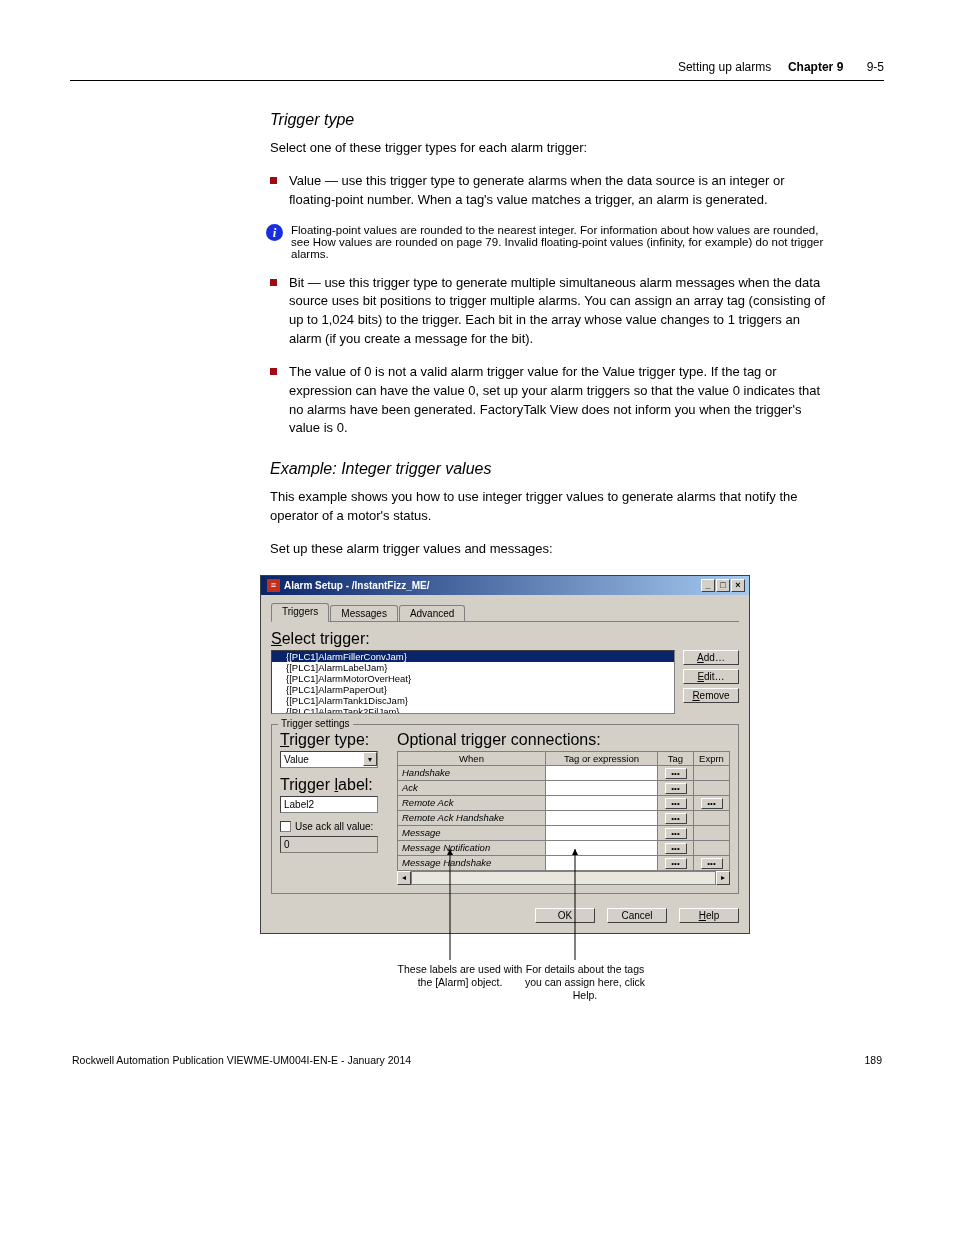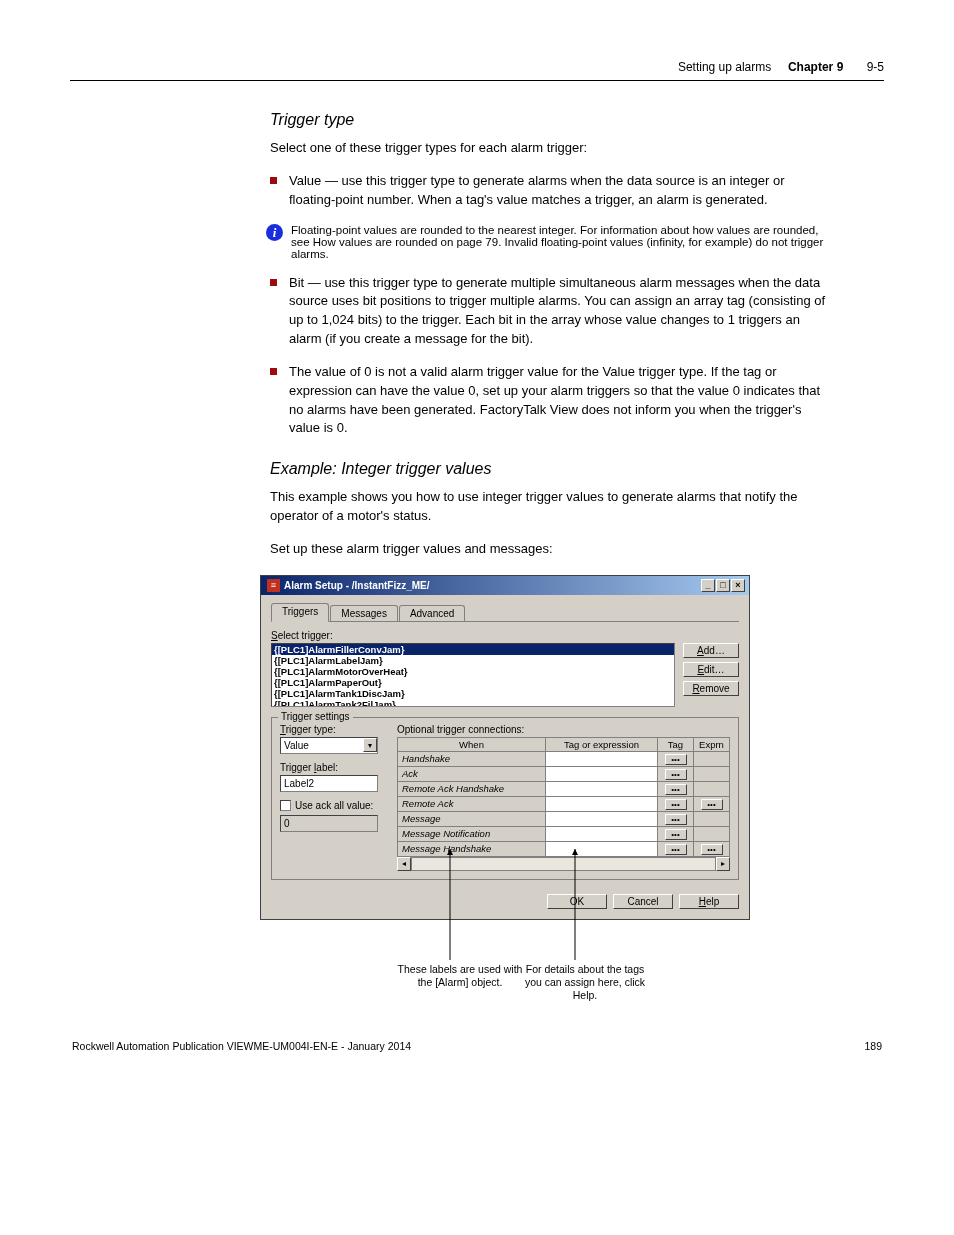--- a/index.html
+++ b/index.html
@@ -68,30 +68,30 @@
   .tab {
     padding: 2px 10px; font-size: 10px; background: #d4d0c8;
     border: 1px solid #808080; border-bottom: none;
     border-top-left-radius: 3px; border-top-right-radius: 3px;
     margin-right: 1px; margin-top: 2px;
   }
   .tab.active {
     background: #d4d0c8; border-bottom: 1px solid #d4d0c8;
     margin-top: 0; position: relative; z-index: 2; margin-bottom: -1px;
   }
-  .label-sm { font-size: 10px; margin-bottom: 2px; }
+  .label-sm { font-size: 16px; margin-bottom: 2px; }
   .label-sm .ul { text-decoration: underline; }
   .trig-row { display: flex; gap: 8px; align-items: flex-start; }
   .trig-list {
     flex: 1; height: 64px; overflow-y: scroll;
     background: #fff; border: 1px solid #808080;
     border-top-color: #404040; border-left-color: #404040;
     font-size: 9.5px;
   }
-  .trig-list .li { padding: 0 2px; white-space: nowrap; font-weight: bold; }
+  .trig-list .li { padding: 0 14px; white-space: nowrap; }
   .trig-list .li.sel { background: #0a246a; color: #fff; }
   .btn-col { display: flex; flex-direction: column; gap: 4px; width: 56px; }
   .winbtn {
     background: #d4d0c8; border: 1px solid #fff;
     border-right-color: #404040; border-bottom-color: #404040;
     font-size: 10px; padding: 1px 0; text-align: center;
     white-space: nowrap;
   }
   .winbtn .ul { text-decoration: underline; }
   .fieldset {
@@ -131,21 +131,21 @@
   table.conn td.btncell { text-align: center; background: #d4d0c8; width: 32px; }
   .cell-btn {
     display: inline-block; width: 22px; height: 11px;
     background: #d4d0c8; border: 1px solid #fff;
     border-right-color: #404040; border-bottom-color: #404040;
     font-size: 8px; line-height: 9px; text-align: center;
   }
   .hscroll { display: flex; margin-top: 0; }
   .hs-btn { width: 14px; height: 14px; background: #d4d0c8; border: 1px solid #fff; border-right-color:#404040; border-bottom-color:#404040; font-size:8px; text-align:center; line-height:11px; }
   .hs-track { flex:1; background:#e9e6de; border:1px solid #808080; }
-  .dlg-buttons { display: flex; justify-content: flex-end; gap: 6px; margin-top: 14px; }
+  .dlg-buttons { display: flex; justify-content: flex-end; gap: 12px; margin-top: 14px; }
   .dlg-buttons .winbtn { width: 60px; }
 
   
   .callout-svg { position: absolute; left: -10px; top: 0; pointer-events: none; }
   .callout-text { position: absolute; font-size: 10.5px; width: 130px; text-align: center; line-height: 1.25; }
   .footer { margin-top: 120px; display:flex; justify-content: space-between; font-size: 10.5px; padding: 0 2px; }
   .footer .right { }
 </style>
 </head>
 <body>
@@ -265,30 +265,30 @@
                         <td class="btncell"><span class="cell-btn">•••</span></td>
                         <td class="btncell"></td>
                       </tr>
                       <tr>
                         <td class="name">Ack</td>
                         <td class="w"></td>
                         <td class="btncell"><span class="cell-btn">•••</span></td>
                         <td class="btncell"></td>
                       </tr>
                       <tr>
+                        <td class="name">Remote Ack</td>
+                        <td class="w"></td>
+                        <td class="btncell"><span class="cell-btn">•••</span></td>
+                        <td class="btncell"><span class="cell-btn">•••</span></td>
+                      </tr>
+                      <tr>
                         <td class="name">Remote Ack Handshake</td>
                         <td class="w"></td>
                         <td class="btncell"><span class="cell-btn">•••</span></td>
                         <td class="btncell"></td>
-                      </tr>
-                      <tr>
-                        <td class="name">Remote Ack</td>
-                        <td class="w"></td>
-                        <td class="btncell"><span class="cell-btn">•••</span></td>
-                        <td class="btncell"><span class="cell-btn">•••</span></td>
                       </tr>
                       <tr>
                         <td class="name">Message</td>
                         <td class="w"></td>
                         <td class="btncell"><span class="cell-btn">•••</span></td>
                         <td class="btncell"></td>
                       </tr>
                       <tr>
                         <td class="name">Message Notification</td>
                         <td class="w"></td>

